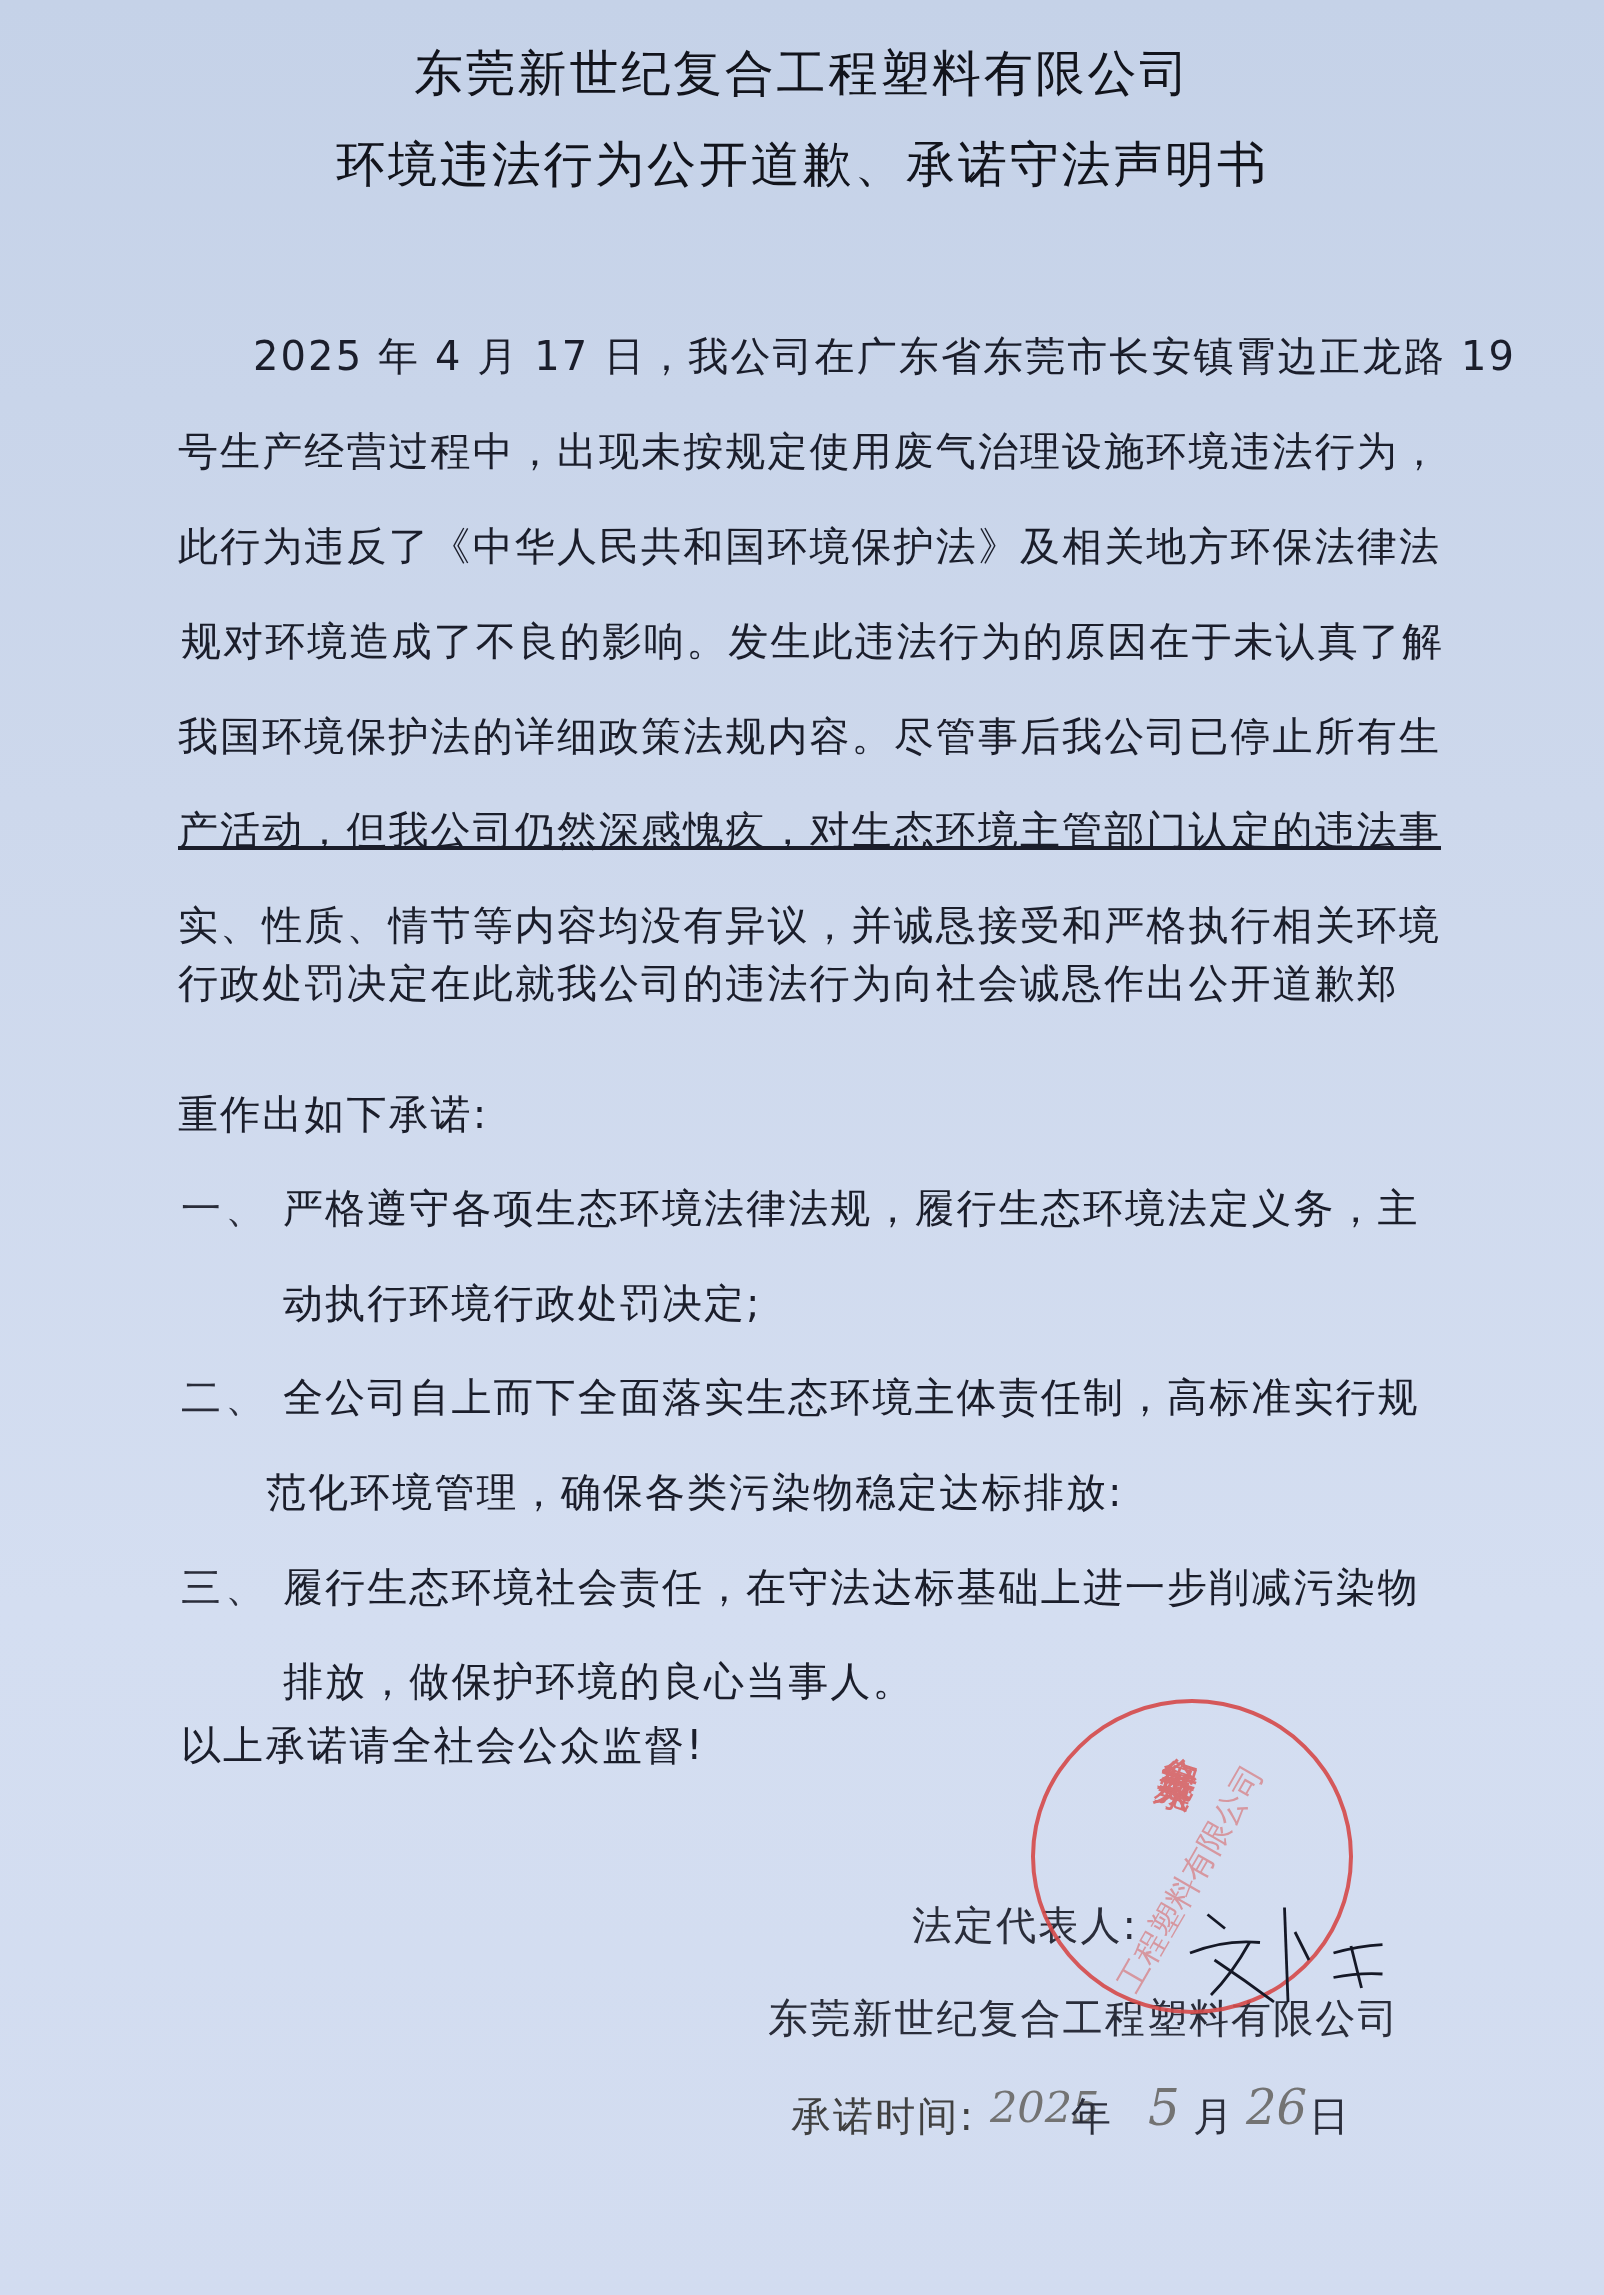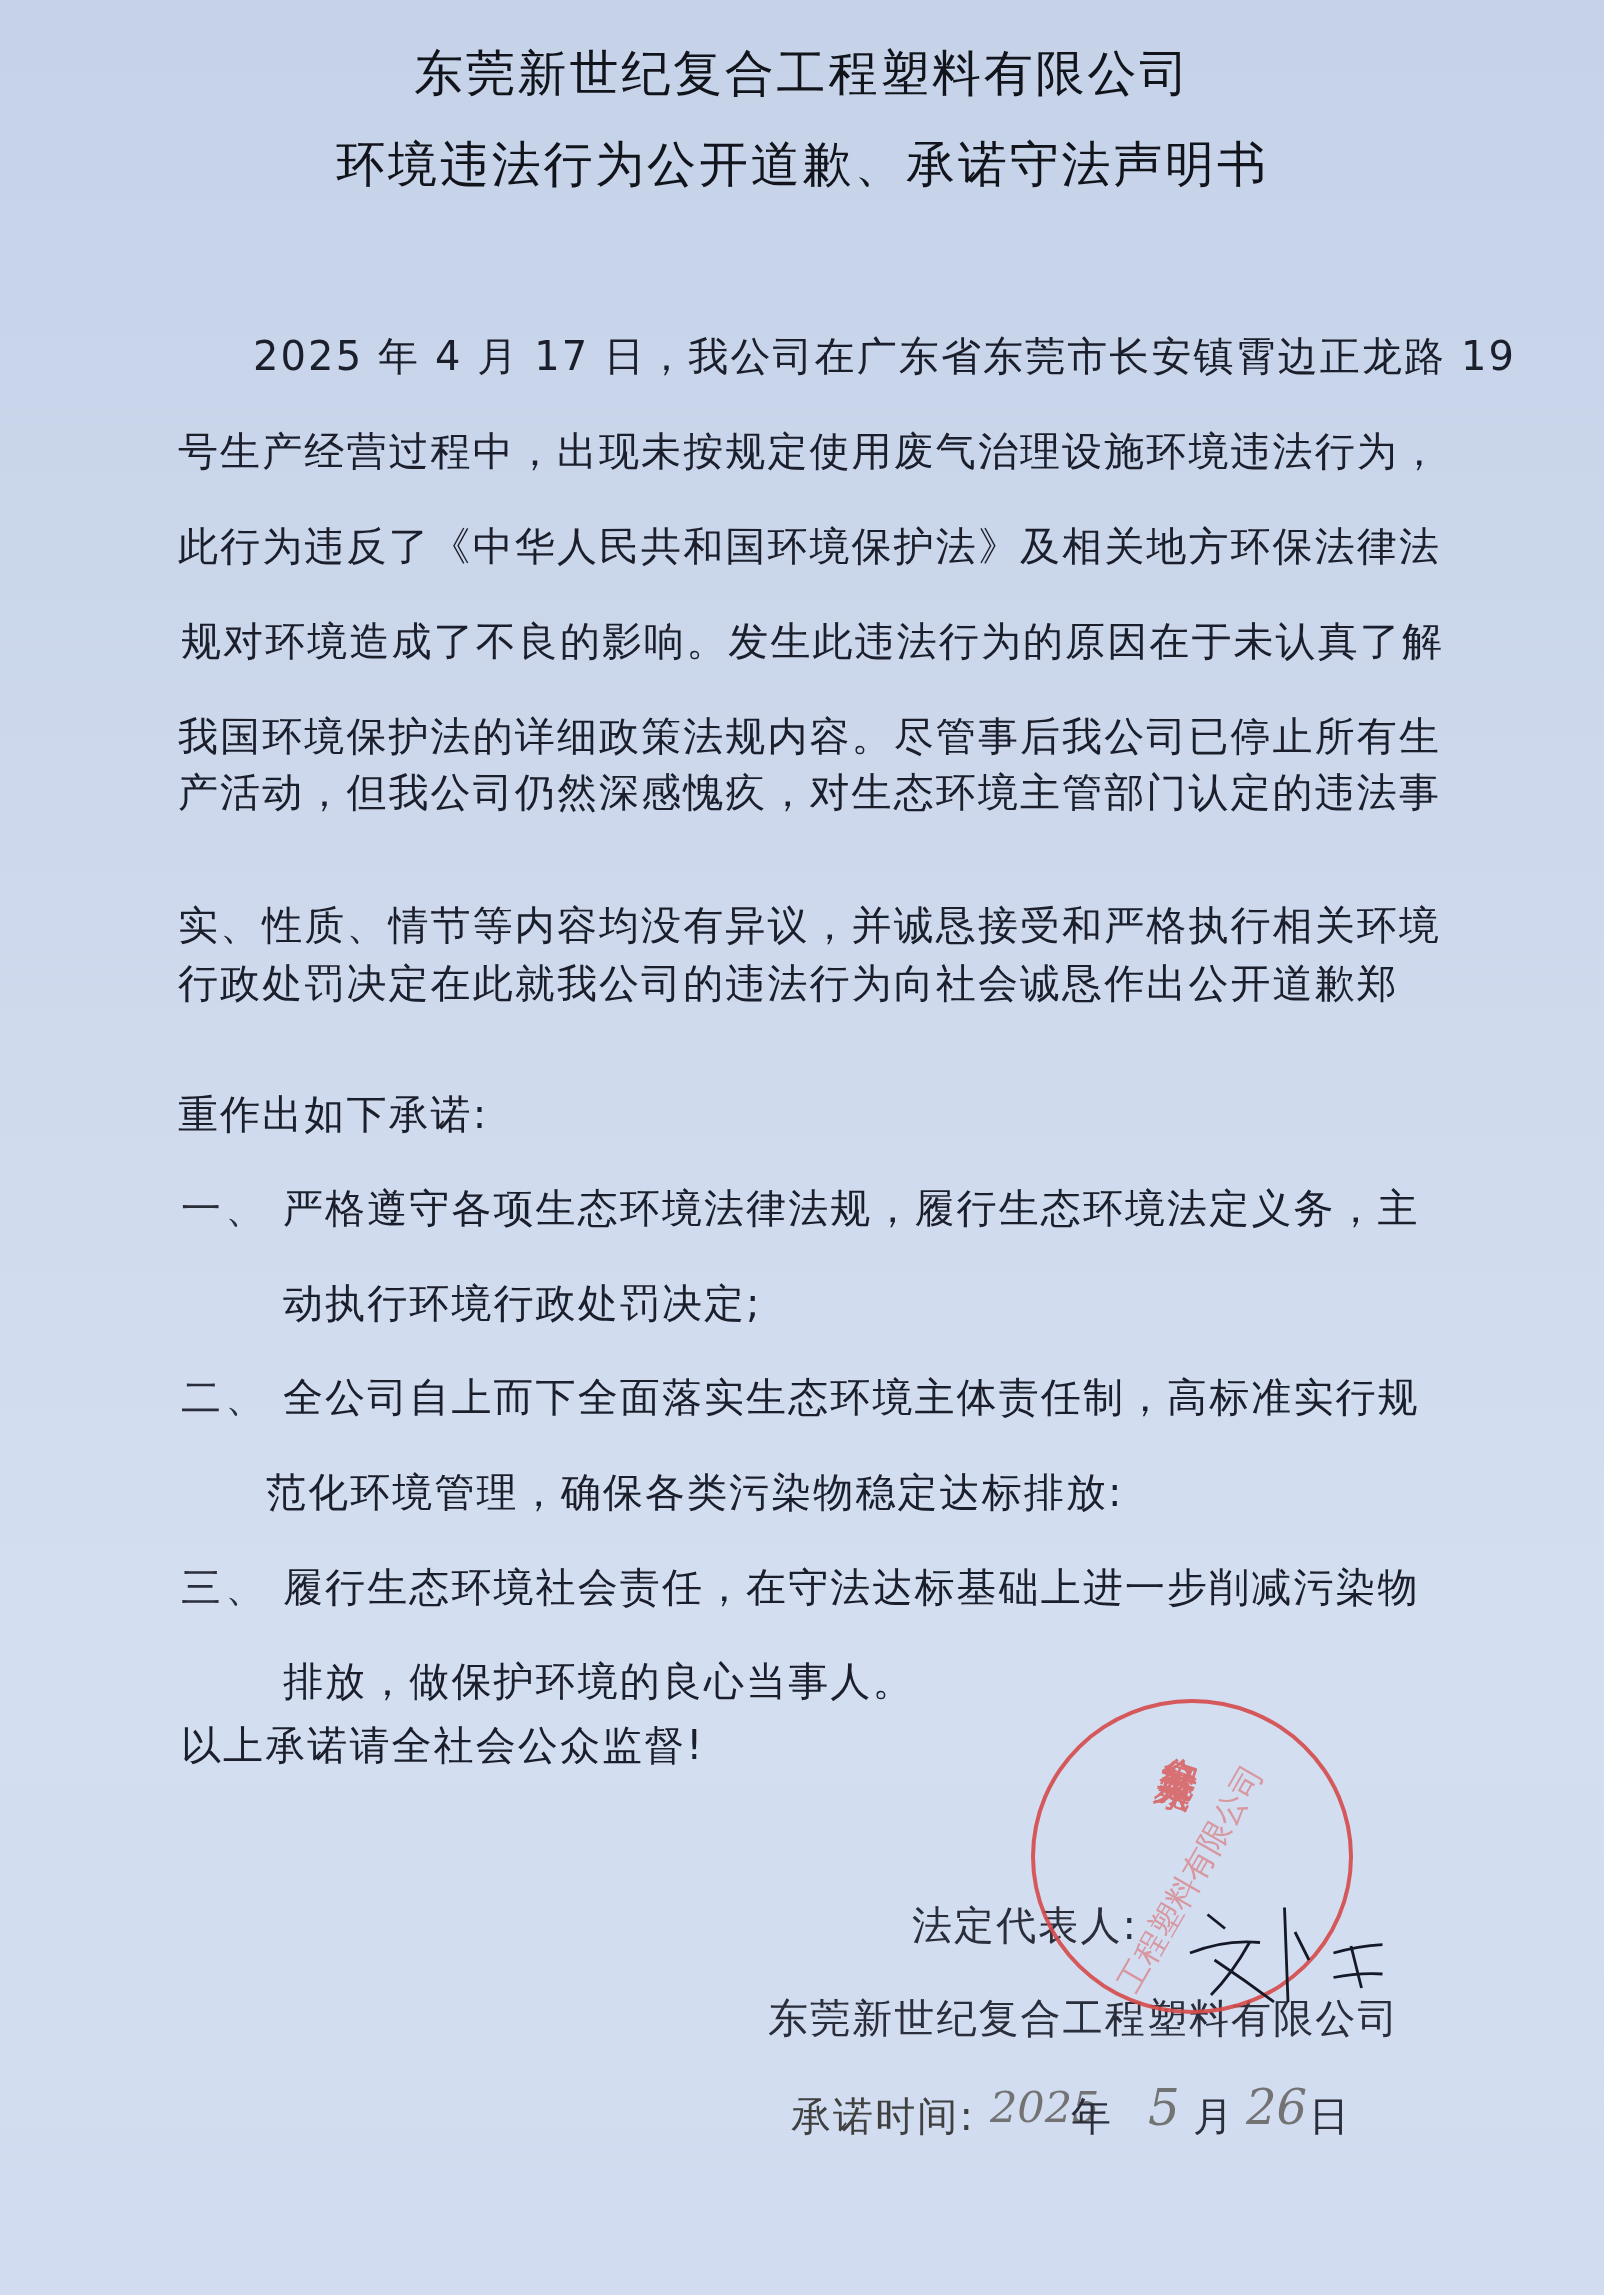--- a/index.html
+++ b/index.html
@@ -33,21 +33,21 @@
 <div>
   <div class="title t1">东莞新世纪复合工程塑料有限公司</div>
   <div class="title t2">环境违法行为公开道歉、承诺守法声明书</div>
 
   <div>
     <div class="line" style="left:253px;top:329px;">2025 年 4 月 17 日，我公司在广东省东莞市长安镇霄边正龙路 19</div>
     <div class="line" style="left:178px;top:424px;">号生产经营过程中，出现未按规定使用废气治理设施环境违法行为，</div>
     <div class="line" style="left:178px;top:519px;">此行为违反了《中华人民共和国环境保护法》及相关地方环保法律法</div>
     <div class="line" style="left:181px;top:614px;">规对环境造成了不良的影响。发生此违法行为的原因在于未认真了解</div>
     <div class="line" style="left:178px;top:709px;">我国环境保护法的详细政策法规内容。尽管事后我公司已停止所有生</div>
-    <div class="line" style="left:178px;top:765px;">产活动，但我公司仍然深感愧疚，对生态环境主管部门认定的违法事</div>
+    <div class="line" style="left:178px;top:803px;text-decoration:underline;">产活动，但我公司仍然深感愧疚，对生态环境主管部门认定的违法事</div>
     <div class="line" style="left:178px;top:898px;">实、性质、情节等内容均没有异议，并诚恳接受和严格执行相关环境</div>
     <div class="line" style="left:178px;top:956px;">行政处罚决定在此就我公司的违法行为向社会诚恳作出公开道歉郑</div>
     <div class="line" style="left:178px;top:1087px;">重作出如下承诺:</div>
   </div>
 
   <div>
     <div>
       <div class="num" style="left:181px;top:1181px;">一、</div>
       <div class="line" style="left:283px;top:1181px;">严格遵守各项生态环境法律法规，履行生态环境法定义务，主</div>
       <div class="line" style="left:283px;top:1276px;">动执行环境行政处罚决定;</div>

